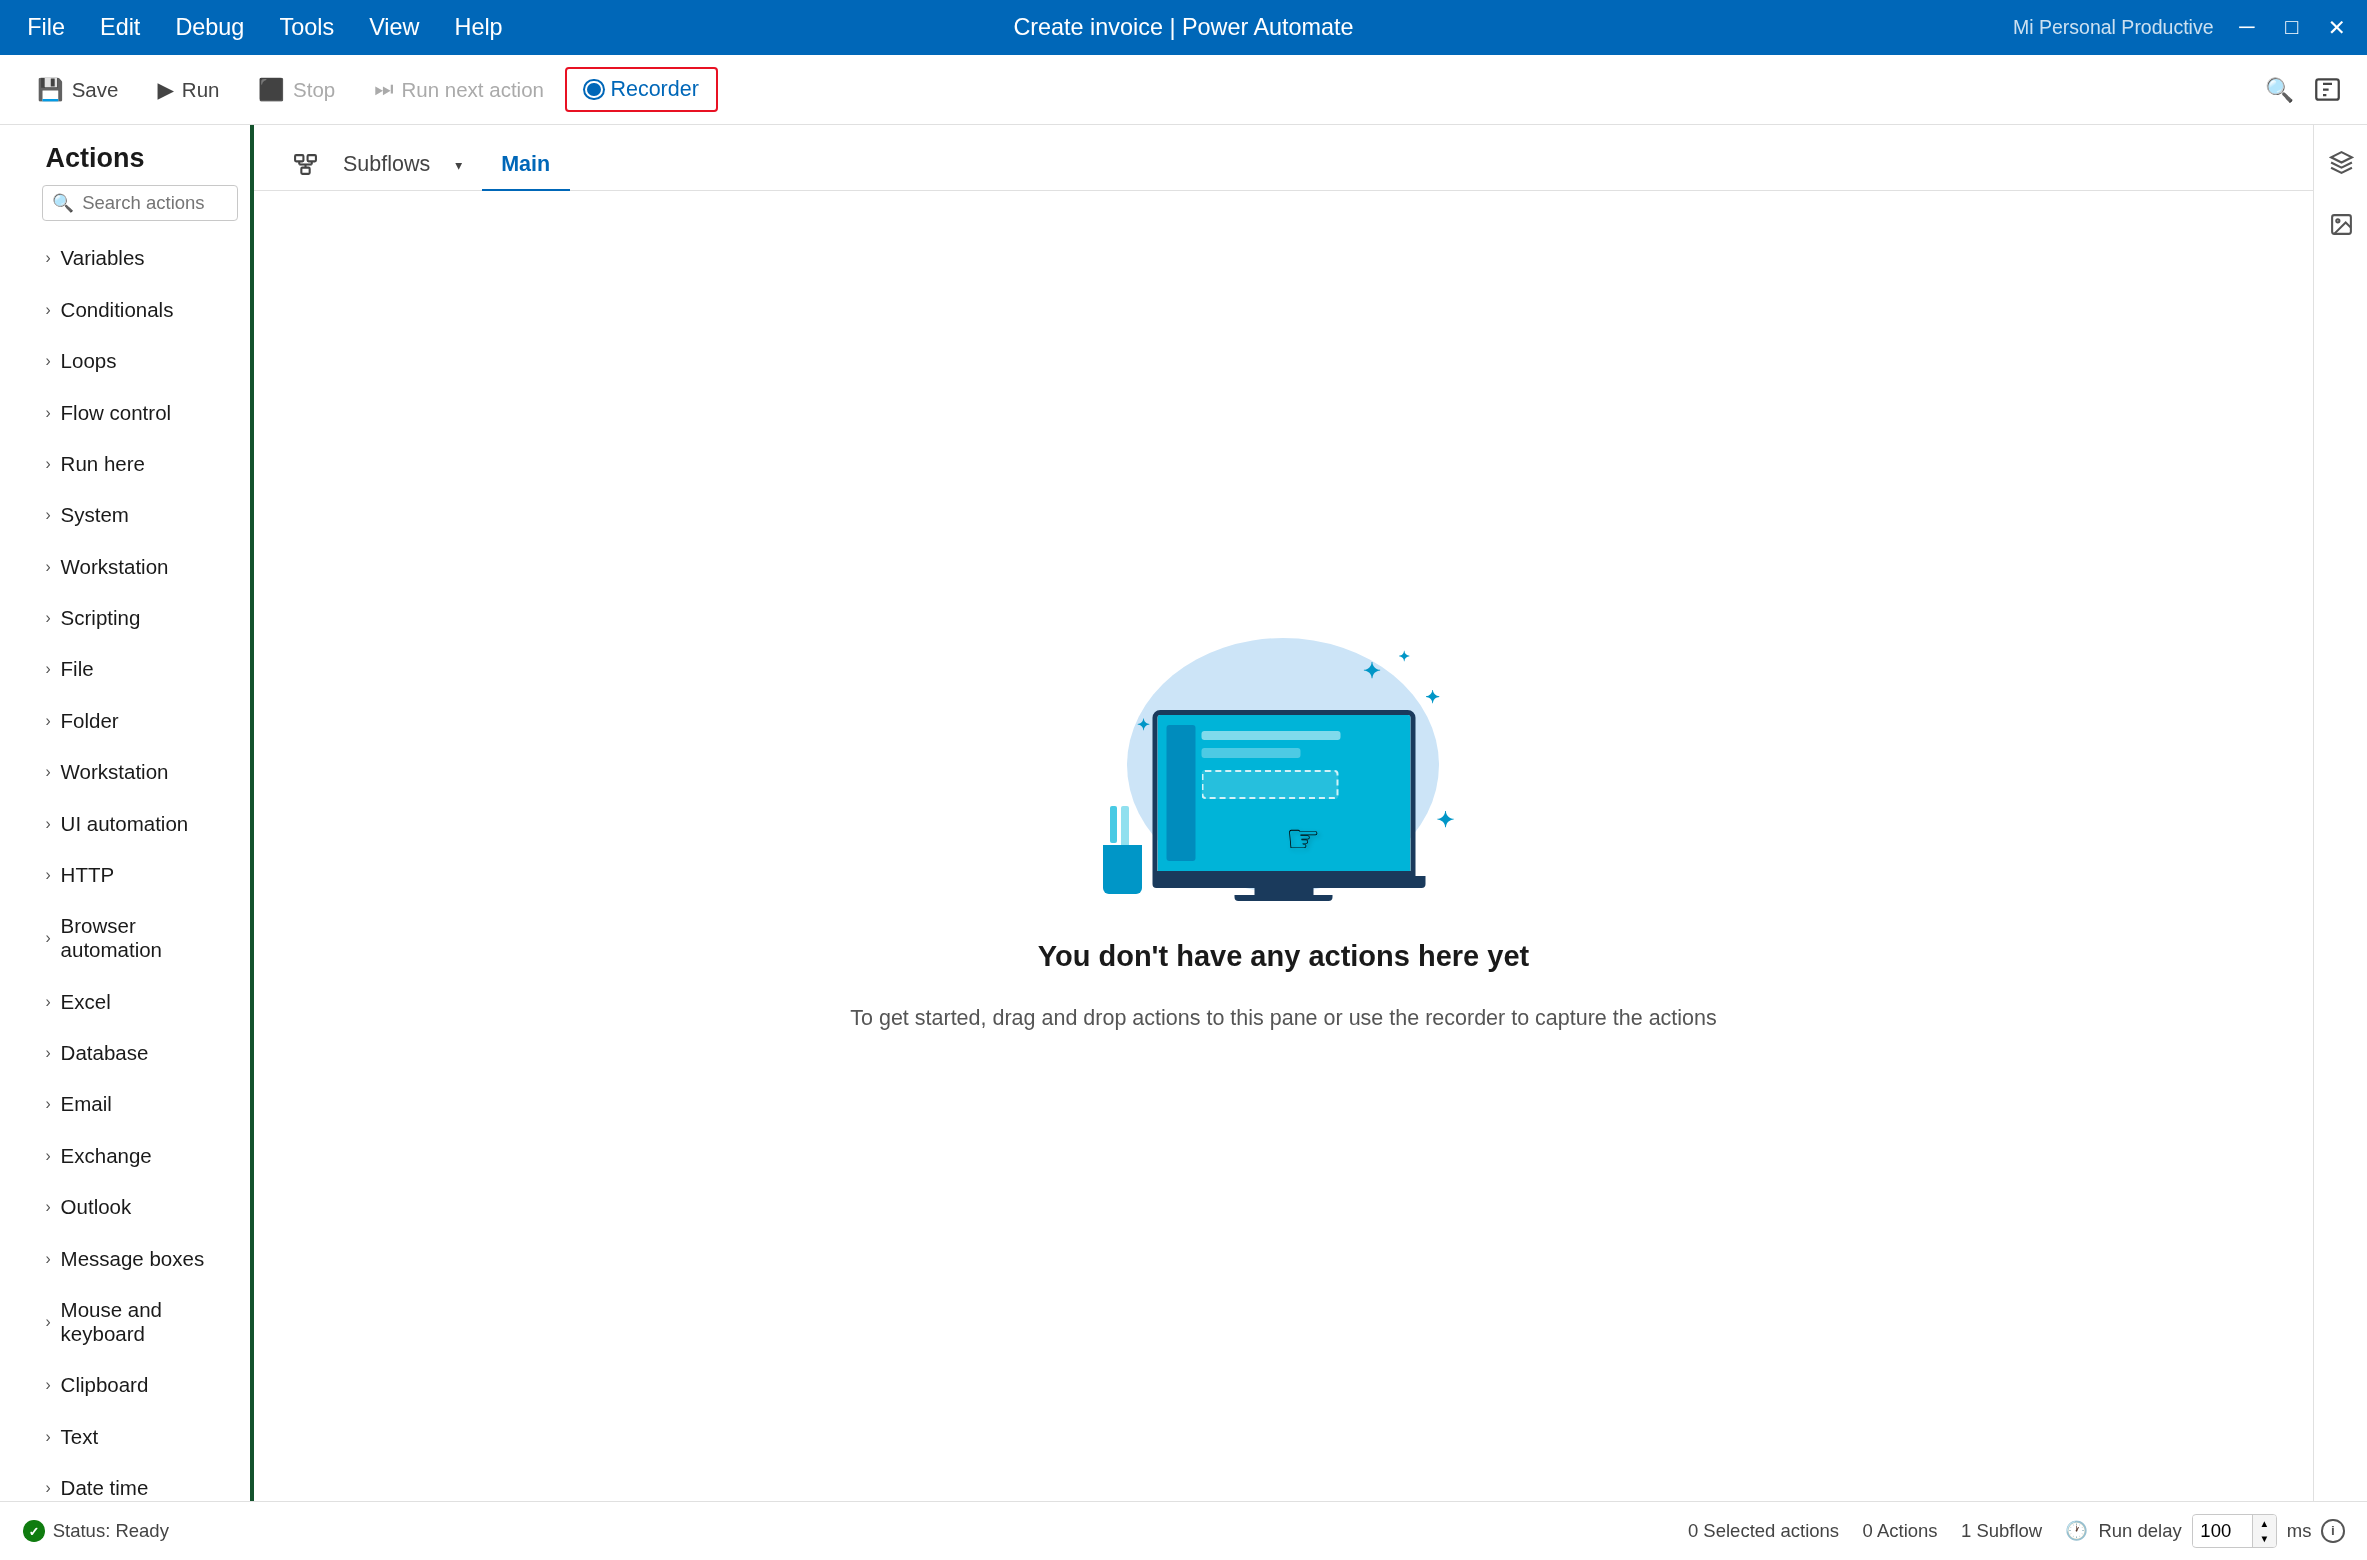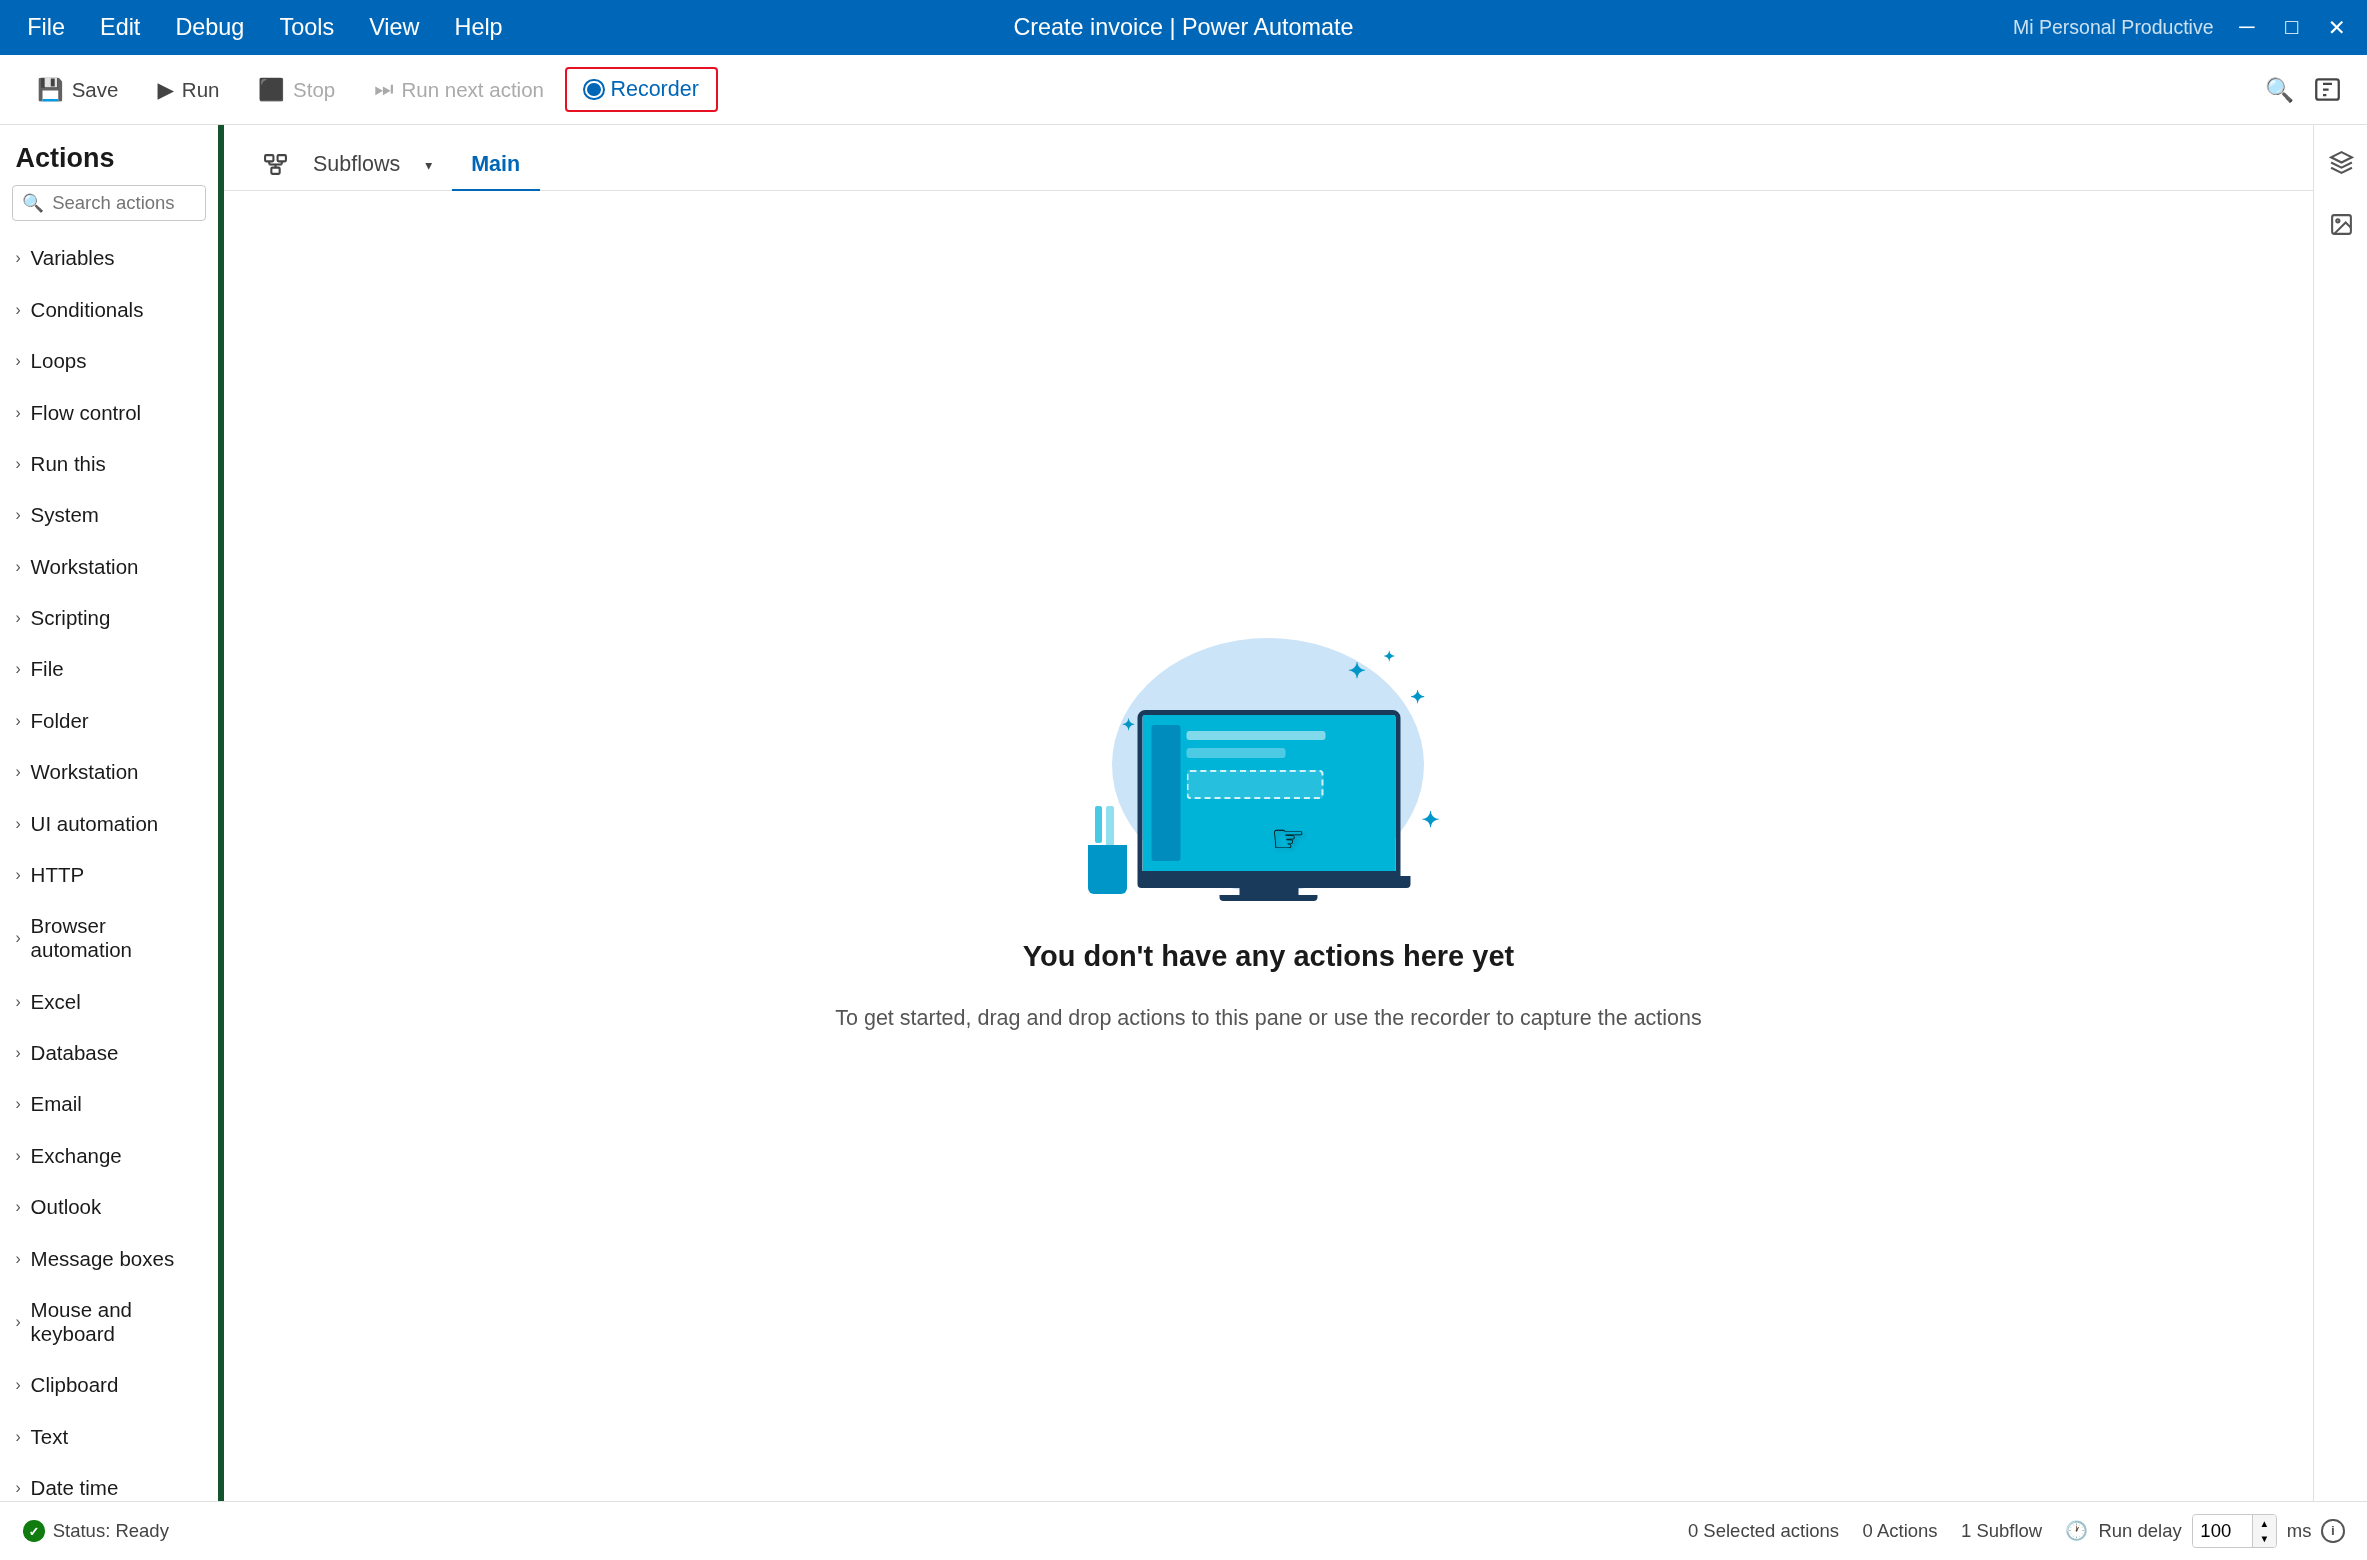--- a/index.html
+++ b/index.html
@@ -133,24 +133,25 @@
     .main-layout {
       display: flex;
       flex: 1;
       overflow: hidden;
     }
 
     
     .sidebar {
       width: 224px;
       background: #fff;
-      border-right: 6px solid #14532d;
+      border-right: 4px solid #14532d;
       display: flex;
       flex-direction: column;
       flex-shrink: 0;
+      margin-left: 30px;
     }
     .sidebar-header {
       padding: 17.6px 15.6px 11.7px;
       font-size: 27px;
       font-weight: 600;
       color: #1a1a1a;
       flex-shrink: 0;
     }
     .sidebar-search {
       margin: 0 11.7px 11.7px;
@@ -584,21 +585,21 @@
       <div class="sidebar-item">
         <span class="chevron">›</span>
         <span>Loops</span>
       </div>
       <div class="sidebar-item">
         <span class="chevron">›</span>
         <span>Flow control</span>
       </div>
       <div class="sidebar-item">
         <span class="chevron">›</span>
-        <span>Run this</span>
+        <span>Run here</span>
       </div>
       <div class="sidebar-item">
         <span class="chevron">›</span>
         <span>System</span>
       </div>
       <div class="sidebar-item">
         <span class="chevron">›</span>
         <span>Workstation</span>
       </div>
       <div class="sidebar-item">

